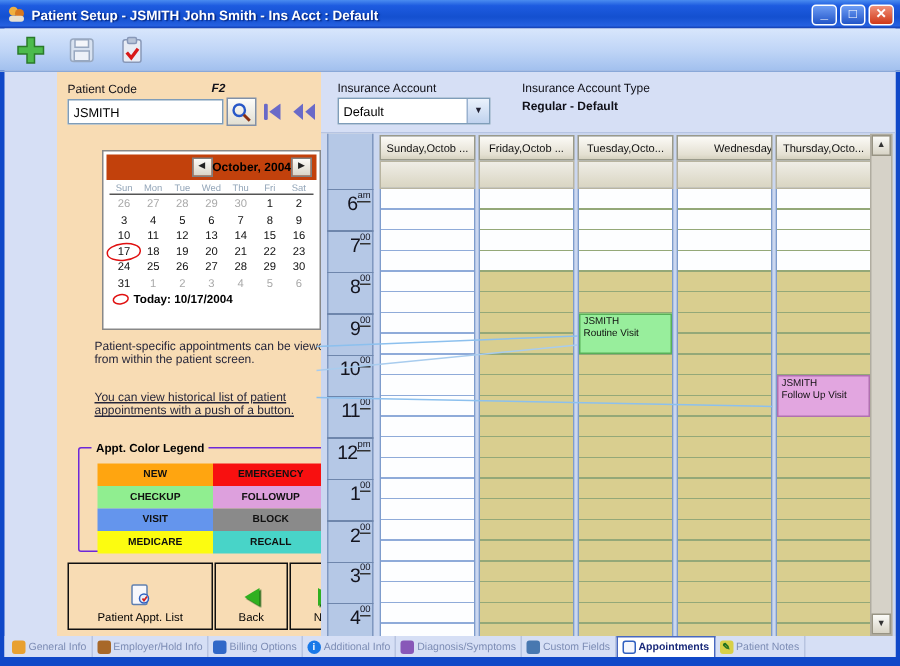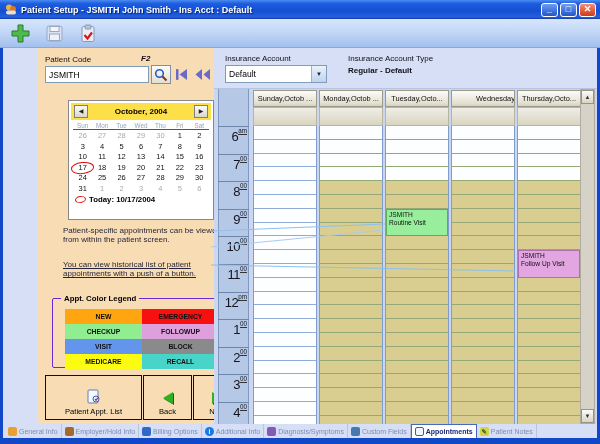--- a/index.html
+++ b/index.html
@@ -45,21 +45,21 @@
   .dropdown { position:absolute; border:1px solid #7F9DB9; background:#fff; height:18px; display:flex; align-items:center; }
   .dropdown .val { flex:1; font-size:8.5px; padding-left:3px; }
   .dropdown .dbtn { width:15px; height:16px; background:linear-gradient(180deg,#EAF2FC,#C0D2EE); border-left:1px solid #9AB2D0;
     font-size:6px; color:#223; display:flex; align-items:center; justify-content:center; }
 
   .push-btn { position:absolute; background:linear-gradient(180deg,#F2F1EA,#DDD9C8); border:1px solid #304878; box-shadow:1px 1px 0 #8090B0;
     font-size:8px; text-align:center; }
 
   
   .calendar { position:absolute; left:30px; top:52px; width:146px; height:120px; background:#fff; border:1px solid #888; font-size:7.5px; }
-  .cal-head { height:17px; margin:2px; background:#fde047; display:flex; align-items:center; justify-content:space-between; padding:0 3px; }
+  .cal-head { height:17px; margin:2px; background:#c2410c; display:flex; align-items:center; justify-content:flex-end; padding:0 3px; }
   .cal-nav { width:14px; height:13px; background:linear-gradient(180deg,#FBFBF8,#DAD6C8); border:1px solid #808080; font-size:6px; line-height:11px; text-align:center; color:#222; }
   .cal-title { font-weight:bold; font-size:8px; }
   .cal-dow { display:grid; grid-template-columns:repeat(7,1fr); border-bottom:1px solid #555; margin:1px 4px 0 4px; }
   .cal-dow span { text-align:center; color:#93A5B8; font-size:6.3px; }
   .cal-grid { display:grid; grid-template-columns:repeat(7,1fr); margin:1px 4px 0 4px; row-gap:1px; }
   .cal-grid span { text-align:center; font-size:7.5px; color:#111; position:relative; line-height:9.5px; }
   .cal-grid span.muted { color:#A9A9A9; }
   .cal-grid span.circled::after { content:""; position:absolute; left:-2px; right:-2px; top:-1px; bottom:-1px;
     border:1.4px solid #E01010; border-radius:50%; transform:rotate(-6deg); }
   .cal-today { display:flex; align-items:center; gap:3px; margin:2px 0 0 6px; font-weight:bold; font-size:7.8px; }
@@ -291,21 +291,21 @@
     <span class="lbl b" style="left:134px;top:18px;">Regular - Default</span>
   </div>
 
   <div class="schedule">
     <div class="gutter"></div>
     <div class="gutter-lines"></div>
     <div id="sched-grid">
         <div class="dayhdr" style="left: 39px; width: 64px;">Sunday,Octob ...</div>
         <div class="allday" style="left: 39px; width: 64px;"></div>
         <div class="daycol" style="left: 39px; width: 64px;"></div>
-        <div class="dayhdr" style="left: 105px; width: 64px;">Monday,Octob ...</div>
+        <div class="dayhdr" style="left: 105px; width: 64px;">Friday,Octob ...</div>
         <div class="allday" style="left: 105px; width: 64px;"></div>
         <div class="daycol business" style="left: 105px; width: 64px;"></div>
         <div class="dayhdr" style="left: 171px; width: 64px;">Tuesday,Octo...</div>
         <div class="allday" style="left: 171px; width: 64px;"></div>
         <div class="daycol business" style="left: 171px; width: 64px;"></div>
         <div class="dayhdr" style="left: 237px; width: 64px; padding-left: 24px;">Wednesday,O ...</div>
         <div class="allday" style="left: 237px; width: 64px;"></div>
         <div class="daycol business" style="left: 237px; width: 64px;"></div>
         <div class="dayhdr" style="left: 303px; width: 64px;">Thursday,Octo...</div>
         <div class="allday" style="left: 303px; width: 64px;"></div>

